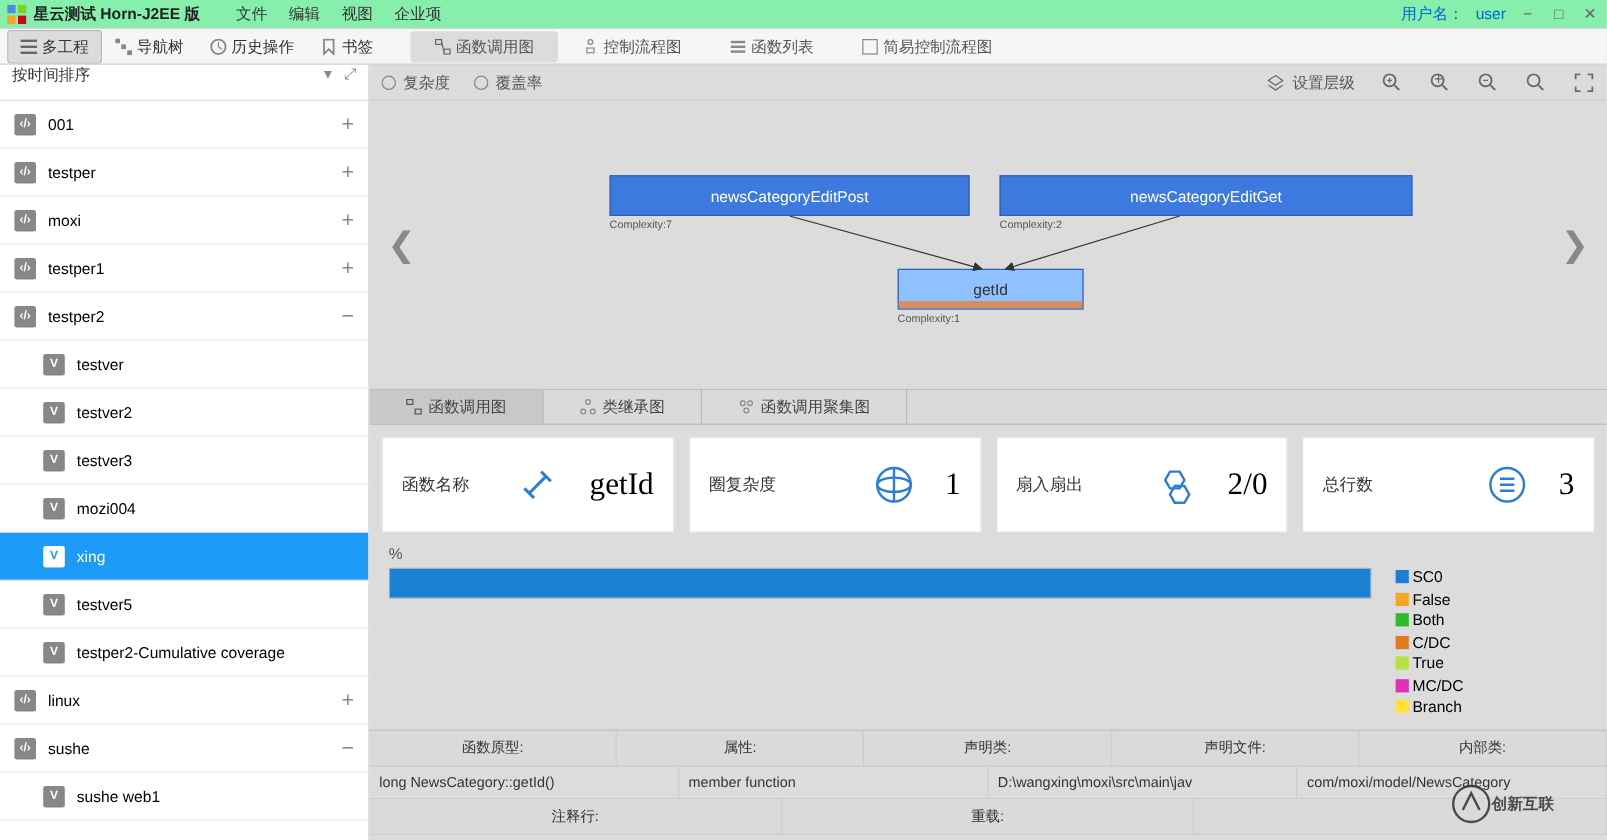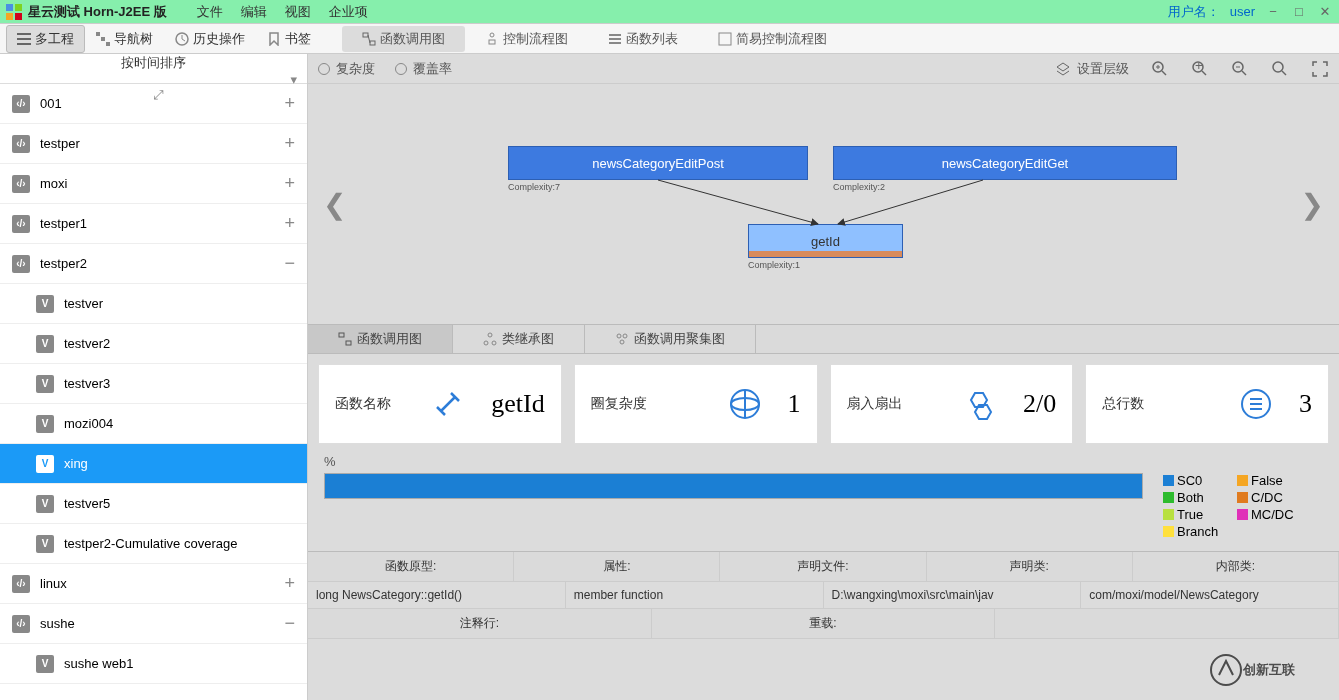--- a/index.html
+++ b/index.html
@@ -15,21 +15,21 @@
 .win-btn { width:16px; height:16px; display:inline-flex; align-items:center; justify-content:center; color:#666; cursor:pointer; }
 .toolbar1 { height:30px; background:#f6f6f6; border-bottom:1px solid #ccc; display:flex; align-items:center; padding:0 6px; gap:0; }
 .tb-btn { display:flex; align-items:center; gap:4px; padding:4px 10px; color:#333; cursor:pointer; border:1px solid transparent; }
 .tb-btn.active { background:#dcdcdc; border:1px solid #bbb; border-radius:3px; }
 .tb-btn svg { width:14px; height:14px; }
 .tabs-row { display:flex; flex:1; margin-left:20px; }
 .tab-item { display:flex; align-items:center; gap:4px; padding:4px 20px; color:#555; cursor:pointer; }
 .tab-item.active { background:#dcdcdc; border-radius:3px; }
 .main-area { display:flex; height:646px; }
 .sidebar { width:308px; background:#fff; border-right:1px solid #ccc; display:flex; flex-direction:column; }
-.sort-bar { height:30px; border-bottom:1px solid #ddd; display:flex; align-items:center; padding:0 10px; color:#333;flex-direction:column; }
+.sort-bar { height:30px; border-bottom:1px solid #ddd; display:flex; padding:0 10px; color:#333; }
 .sort-bar .dd { margin-left:auto; color:#888; }
 .tree { flex:1; overflow:auto; }
 .tree-row { height:40px; display:flex; align-items:center; padding:0 12px; border-bottom:1px solid #eee; cursor:pointer; }
 .tree-row.child { padding-left:36px; }
 .tree-row.selected { background:#1b9af7; color:#fff; }
 .tree-icon { width:18px; height:18px; margin-right:10px; display:flex; align-items:center; justify-content:center; background:#888; color:#fff; border-radius:2px; font-size:10px; font-weight:bold; }
 .tree-row .plus { margin-left:auto; color:#888; font-size:18px; }
 .tree-row.selected .tree-icon { background:#fff; color:#1b9af7; }
 .content { flex:1; background:#dcdcdc; display:flex; flex-direction:column; }
 .ctrl-bar { height:30px; display:flex; align-items:center; padding:0 10px; gap:20px; border-bottom:1px solid #ccc; }
@@ -52,21 +52,21 @@
 .card { flex:1; background:#fff; border:1px solid #ddd; height:80px; display:flex; align-items:center; padding:0 16px; gap:16px; }
 .card-label { font-size:14px; color:#333; }
 .card-icon { width:34px; height:34px; margin-left:auto; }
 .card-val { font-size:26px; font-family:serif; margin-left:10px; }
 .progress-sec { padding:0 16px 10px; }
 .pct { font-size:13px; color:#555; margin-bottom:4px; }
 .prog-row { display:flex; gap:20px; }
 .prog-bar { flex:1; height:26px; border:1px solid #aaa; background:#fff; position:relative; }
 .prog-fill { position:absolute; left:0; top:0; bottom:0; width:100%; background:#1b7fd4; }
 .legend { width:160px; font-size:11px; }
-.legend-row { display:flex; gap:4px; margin-bottom:2px; }
+.legend-row { display:flex; gap:4px; margin-bottom:2px;flex-direction:column; }
 .leg-item { display:flex; align-items:center; gap:3px; width:70px; }
 .leg-sw { width:11px; height:11px; }
 .table-sec { border-top:1px solid #bbb; }
 .t-head,.t-row { display:flex; }
 .t-cell { flex:1; padding:6px 8px; border-right:1px solid #ccc; border-bottom:1px solid #ccc; font-size:12px; color:#333; overflow:hidden; text-overflow:ellipsis; }
 .t-head .t-cell { background:#dadada; text-align:center; font-weight:normal; }
 .watermark { position:absolute; right:10px; bottom:10px; width:120px; height:40px; opacity:0.85; display:flex; align-items:center; font-size:14px; color:#333; font-weight:bold; }
 </style>
 </head>
 <body>
@@ -423,22 +423,22 @@
               </div>
             </div>
           </div>
       </div>
     </div>
 
     <div class="table-sec">
       <div class="t-head" id="th1">
           <div class="t-cell">函数原型:</div>
           <div class="t-cell">属性:</div>
+          <div class="t-cell">声明类:</div>
           <div class="t-cell">声明文件:</div>
-          <div class="t-cell">声明类:</div>
           <div class="t-cell">内部类:</div>
         </div>
       <div class="t-row" id="tr1">
           <div class="t-cell">long NewsCategory::getId()</div>
           <div class="t-cell">member function</div>
           <div class="t-cell">D:\wangxing\moxi\src\main\jav</div>
           <div class="t-cell">com/moxi/model/NewsCategory</div>
         </div>
       <div class="t-head" id="th2">
           <div class="t-cell">注释行:</div>

